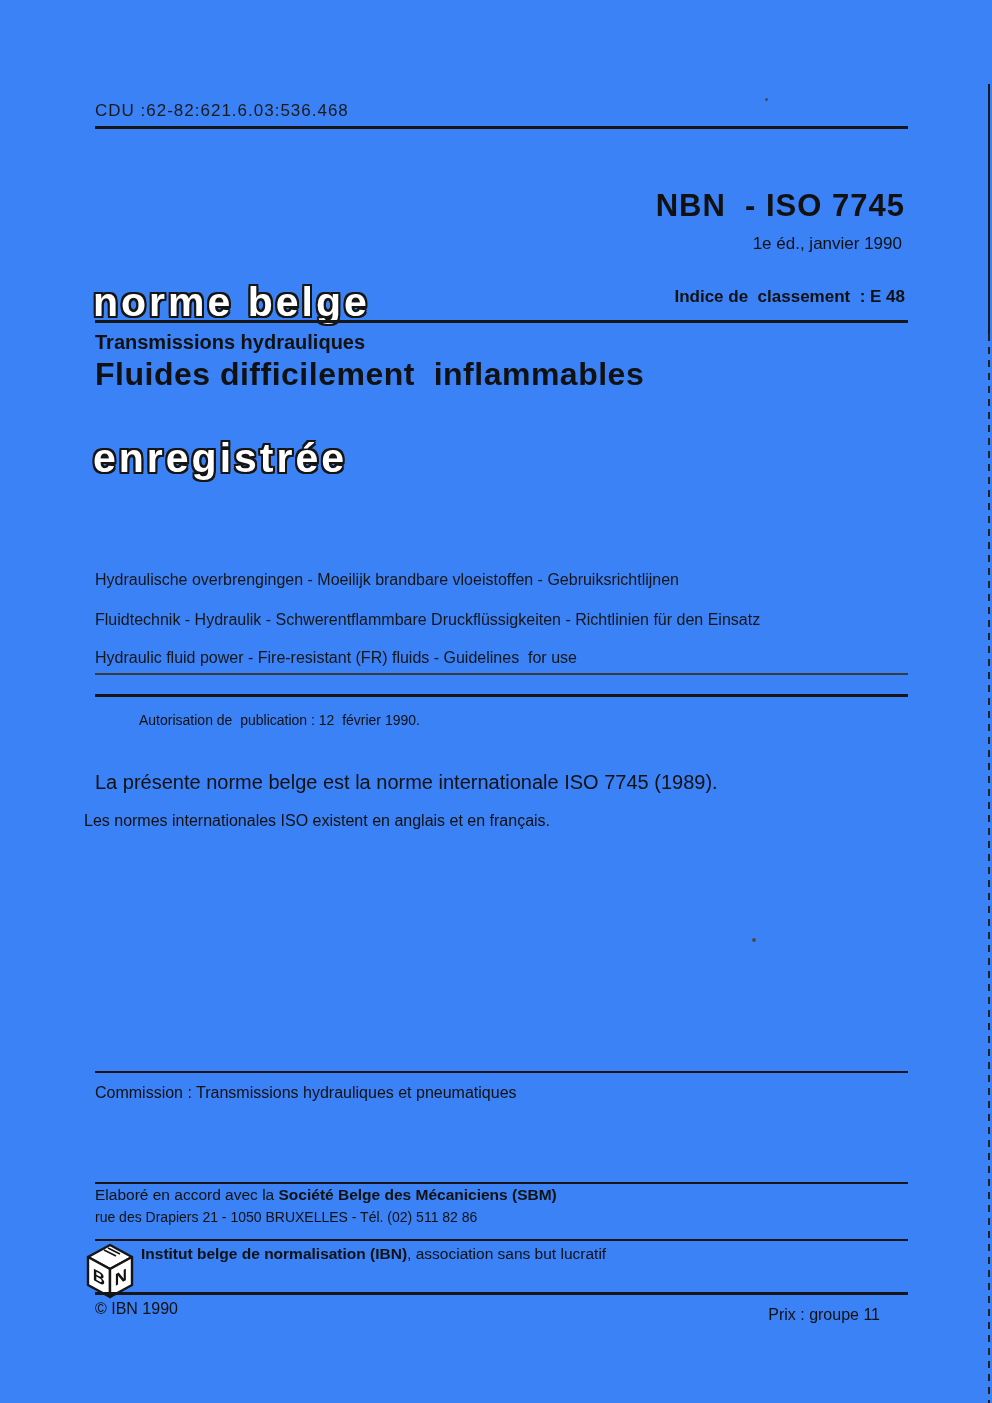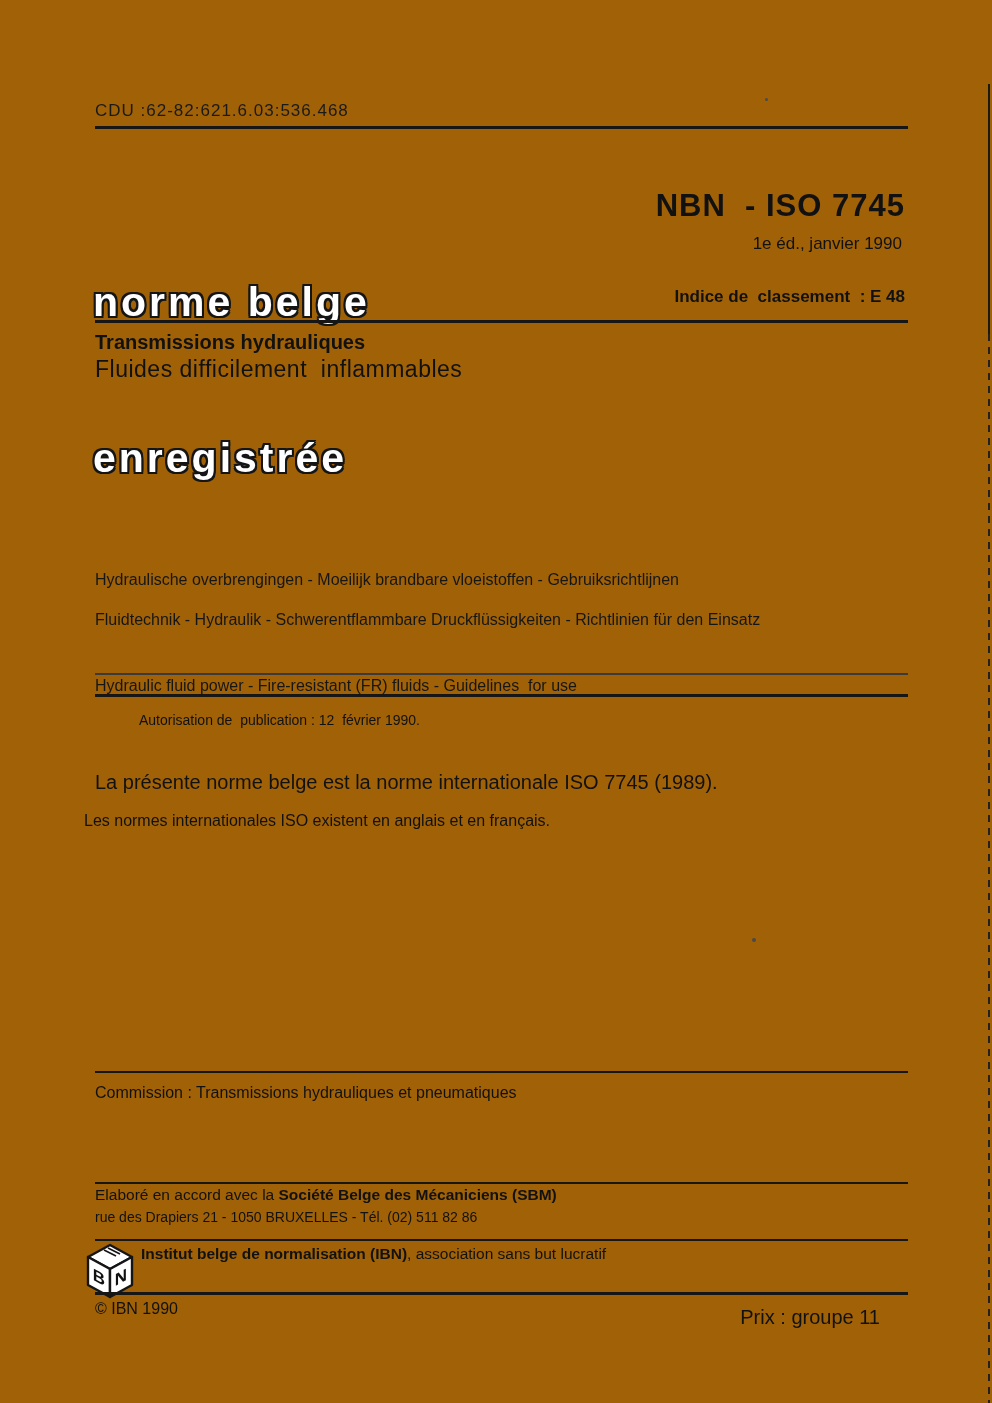--- a/index.html
+++ b/index.html
@@ -1,21 +1,21 @@
 <!DOCTYPE html>
 <html><head>
 <meta charset="utf-8">
 <style>
   html, body { margin: 0; padding: 0; background: #e8e8e8; }
   .page {
     position: relative;
     width: 992px;
     height: 1403px;
     margin: 0 auto;
-    background: #a16207;
+    background: #3b82f6;
     font-family: "Liberation Sans", "DejaVu Sans", sans-serif;
     color: #111;
     overflow: hidden;
   }
   .t { position: absolute; white-space: pre-wrap; }
 
   .cdu { left: 95px; top: 101px; font-size: 17px; letter-spacing: 1px; color: #1a1a1a; }
 
   .logo-text {
     left: 93px; top: 172px;
@@ -27,43 +27,43 @@
       -2px  2px 0 #151515, 2px  2px 0 #151515,
       -2px  0   0 #151515, 2px  0   0 #151515,
        0   -2px 0 #151515, 0    2px 0 #151515;
   }
 
   .std-code  { right: 87px; top: 188px; font-size: 31px; font-weight: bold; letter-spacing: 1px; }
   .std-ed    { right: 90px; top: 234px; font-size: 17px; }
   .std-class { right: 87px; top: 287px; font-size: 17px; font-weight: bold; }
 
   .title1 { left: 95px; top: 331px; font-size: 20px; font-weight: bold; }
-  .title2 { left: 95px; top: 356px; font-size: 23px; font-weight: normal; letter-spacing: 0.5px; }
+  .title2 { left: 95px; top: 356px; font-size: 32px; font-weight: bold; letter-spacing: 0.5px; }
   .title3 { left: 95px; top: 400px; font-size: 20px; font-weight: bold; }
 
   .lang { left: 95px; font-size: 16px; color: #161616; }
   .lang0 { top: 571px; text-align: center; }
   .lang1 { top: 611px; }
-  .lang2 { top: 649px; margin-top: 28px; }
+  .lang2 { top: 649px; }
 
   .auth  { left: 95px; top: 712px; font-size: 14px; font-weight: normal; margin-left: 44px; }
   .note0 { left: 95px; top: 771px; font-size: 20px; }
   .note1 { left: 84px; top: 812px; font-size: 16px; }
 
   .commission { left: 95px; top: 1084px; font-size: 16px; }
 
   .elab1 { left: 95px; top: 1186px; font-size: 15.5px; }
   .elab2 { left: 95px; top: 1209px; font-size: 14px; }
   .b { font-weight: bold; }
 
   .ibn1 { left: 141px; top: 1245px; font-size: 15.5px; }
   .ibn2 { left: 141px; top: 1268px; font-size: 15.5px; }
 
   .copyright { left: 95px;  top: 1300px; font-size: 16px; text-align: right; }
-  .price     { right: 112px; top: 1306px; font-size: 20px; margin-left: 44px; }
+  .price     { right: 112px; top: 1306px; font-size: 16px; margin-left: 44px; }
 
   .hr { position: absolute; left: 95px; width: 813px; background: #161616; }
   .hr-cdu      { top: 126px;  height: 3px; }
   .hr-title    { top: 320px;  height: 3px; }
   .hr-lang     { top: 673px;  height: 2px; background: #3a3a3a; }
   .hr-auth     { top: 694px;  height: 3px; }
   .hr-comm     { top: 1071px; height: 2px; }
   .hr-elab     { top: 1182px; height: 2px; }
   .hr-ibn      { top: 1239px; height: 2px; }
   .hr-footer   { top: 1292px; height: 3px; }

